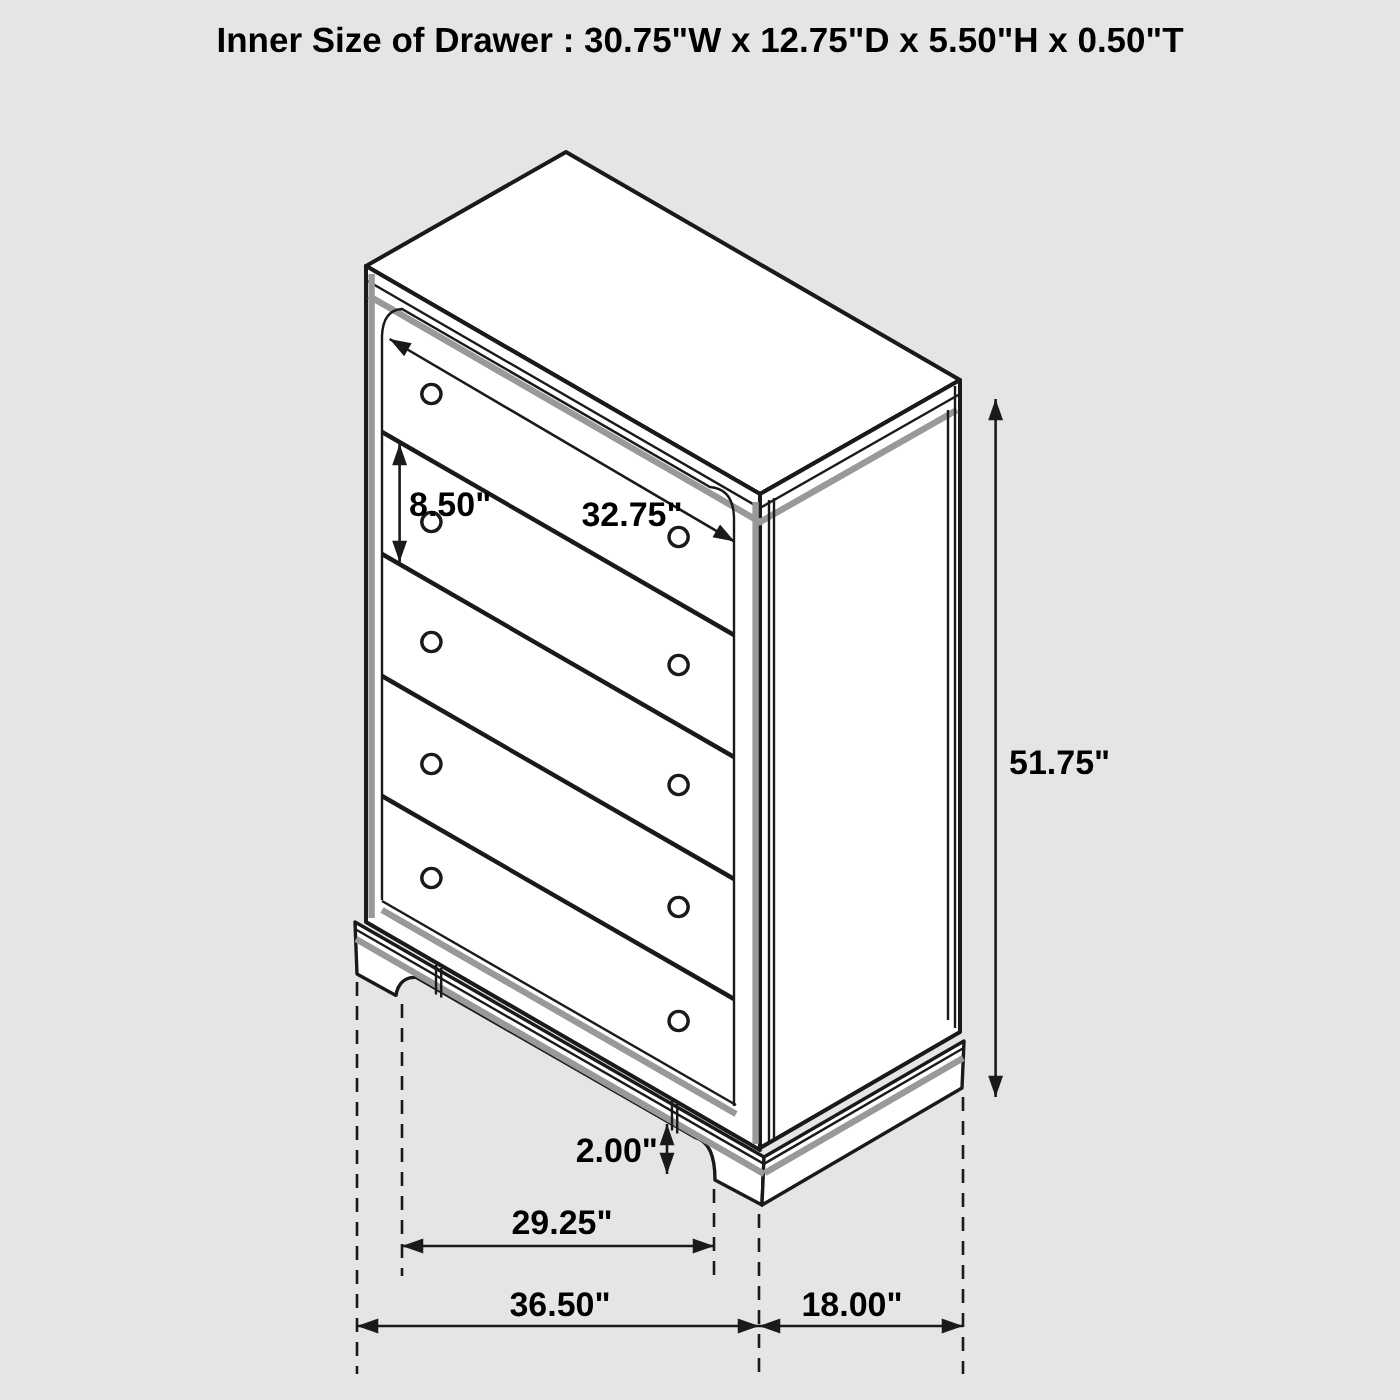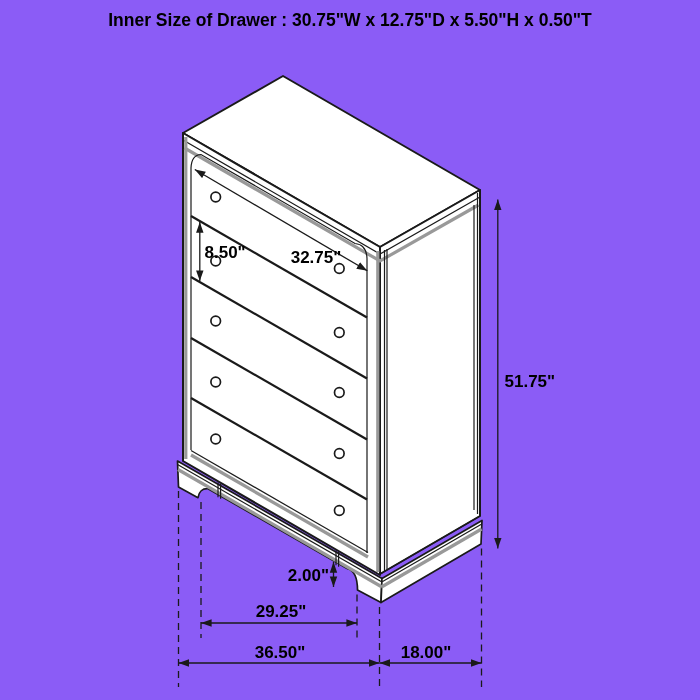--- a/index.html
+++ b/index.html
@@ -1,16 +1,16 @@
 <!DOCTYPE html>
 <html><head>
 <meta charset="utf-8">
 <style>
   html,body{margin:0;padding:0;background:#ffffff;}
-  .stage{position:relative;width:700px;height:700px;background:#8b5cf6;overflow:hidden;
+  .stage{position:relative;width:700px;height:700px;background:#e5e5e5;overflow:hidden;
          font-family:"Liberation Sans",sans-serif;}
   svg{display:block;}
   .face{fill:#ffffff;stroke:#1a1a1a;stroke-width:2;stroke-linejoin:round;}
   .base{fill:#ffffff;stroke:#1a1a1a;stroke-width:1.7;stroke-linejoin:round;}
   .thin{fill:none;stroke:#1a1a1a;stroke-width:1.2;}
   .div{fill:none;stroke:#1a1a1a;stroke-width:2.2;}
   .shade{fill:none;stroke:#999999;stroke-width:3.2;}
   .knob{fill:#ffffff;stroke:#1a1a1a;stroke-width:1.7;}
   .dim{fill:none;stroke:#1a1a1a;stroke-width:1.3;}
   .ext{fill:none;stroke:#1a1a1a;stroke-width:1.3;stroke-dasharray:7 5;}

